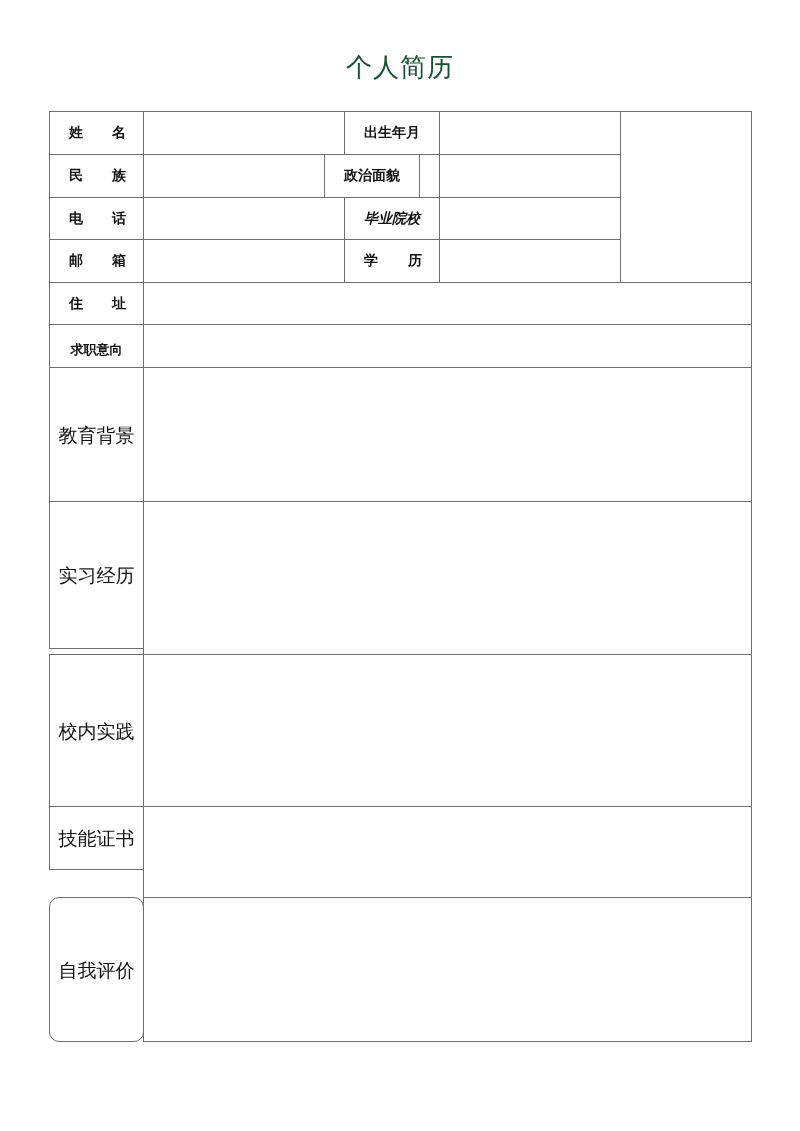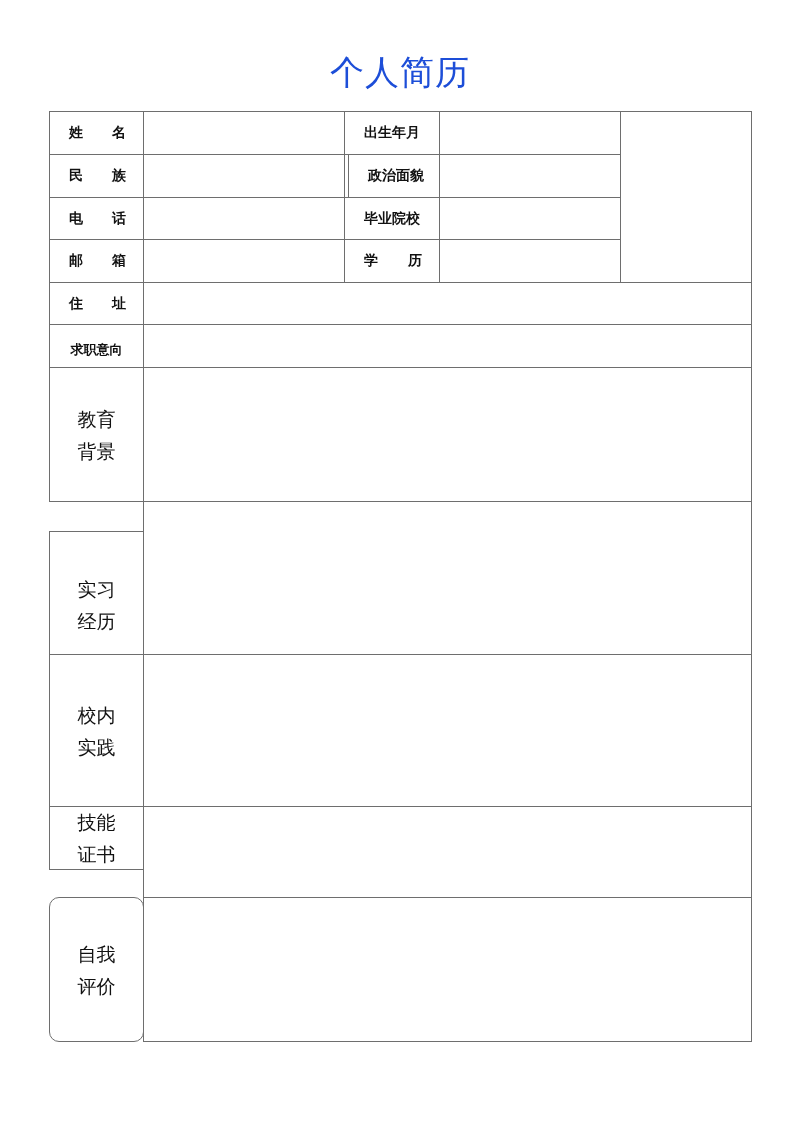--- a/index.html
+++ b/index.html
@@ -1,23 +1,23 @@
 <!DOCTYPE html>
 <html><head>
 <meta charset="utf-8">
 <style>
   html, body { margin: 0; padding: 0; background: #ffffff; }
   body { width: 800px; height: 1131px; position: relative; overflow: hidden;
          font-family: "DejaVu Sans", "Liberation Sans", sans-serif; color: #111; }
   .title { position: absolute; top: 50px; left: 0; width: 800px; text-align: center;
-           font-family: "DejaVu Serif", "Liberation Serif", serif; font-size: 34px; letter-spacing: 1px; color: #1d4ed8; }
+           font-family: "DejaVu Serif", "Liberation Serif", serif; font-size: 26px; letter-spacing: 1px; color: #14532d; }
   .cell { position: absolute; box-sizing: border-box; border: 1px solid #6e6e6e; background: #fff; }
   .lbl { display: flex; align-items: center; justify-content: center; font-weight: bold; font-size: 14px; }
   .lbl.spread { justify-content: space-between; padding: 0 17px 0 19px; }
-  .lbl.big { font-weight: normal; font-size: 19px; flex-direction: column; line-height: 32px; }
+  .lbl.big { font-weight: normal; font-size: 19px; line-height: 32px; }
   .val { cursor: text; }
 </style>
 </head>
 <body>
 
 <div class="title">个人简历</div>
 
 <div class="cell lbl spread" style="left:49px;top:111px;width:95px;height:44px;">
   <span>姓</span>
   <span>名</span>
@@ -25,29 +25,29 @@
 <div class="cell val" style="left:143px;top:111px;width:202px;height:44px;"></div>
 <div class="cell lbl" style="left:344px;top:111px;width:96px;height:44px;">出生年月</div>
 <div class="cell val" style="left:439px;top:111px;width:182px;height:44px;"></div>
 <div class="cell val" style="left:620px;top:111px;width:132px;height:172px;"></div>
 
 <div class="cell lbl spread" style="left:49px;top:154px;width:95px;height:44px;">
   <span>民</span>
   <span>族</span>
 </div>
 <div class="cell val" style="left:143px;top:154px;width:202px;height:44px;"></div>
-<div class="cell lbl" style="left:348px;top:154px;width:96px;height:44px;">政治面貌</div>
+<div class="cell lbl" style="left:324px;top:154px;width:96px;height:44px;">政治面貌</div>
 <div class="cell val" style="left:439px;top:154px;width:182px;height:44px;"></div>
 
 <div class="cell lbl spread" style="left:49px;top:197px;width:95px;height:43px;">
   <span>电</span>
   <span>话</span>
 </div>
 <div class="cell val" style="left:143px;top:197px;width:202px;height:43px;"></div>
-<div class="cell lbl" style="left:344px;top:197px;width:96px;height:43px;">毕业院校</div>
+<div class="cell lbl" style="left:344px;top:197px;width:96px;height:43px;font-style:italic;">毕业院校</div>
 <div class="cell val" style="left:439px;top:197px;width:182px;height:43px;"></div>
 
 <div class="cell lbl spread" style="left:49px;top:239px;width:95px;height:44px;">
   <span>邮</span>
   <span>箱</span>
 </div>
 <div class="cell val" style="left:143px;top:239px;width:202px;height:44px;"></div>
 <div class="cell lbl spread" style="left:344px;top:239px;width:96px;height:44px;">
   <span>学</span>
   <span>历</span>
@@ -62,21 +62,21 @@
 
 <div class="cell lbl" style="left:49px;top:324px;width:95px;height:52px;font-size:13px;">求职意向</div>
 <div class="cell val" style="left:143px;top:324px;width:609px;height:44px;"></div>
 
 <div class="cell lbl big" style="left:49px;top:367px;width:95px;height:135px;">
   <span>教育</span>
   <span>背景</span>
 </div>
 <div class="cell val" style="left:143px;top:367px;width:609px;height:135px;"></div>
 
-<div class="cell lbl big" style="left:49px;top:501px;width:95px;height:148px;margin-top:30px;">
+<div class="cell lbl big" style="left:49px;top:501px;width:95px;height:148px;">
   <span>实习</span>
   <span>经历</span>
 </div>
 <div class="cell val" style="left:143px;top:501px;width:609px;height:154px;"></div>
 
 <div class="cell lbl big" style="left:49px;top:654px;width:95px;height:153px;justify-content:center;">
   <span>校内</span>
   <span>实践</span>
 </div>
 <div class="cell val" style="left:143px;top:654px;width:609px;height:153px;"></div>

